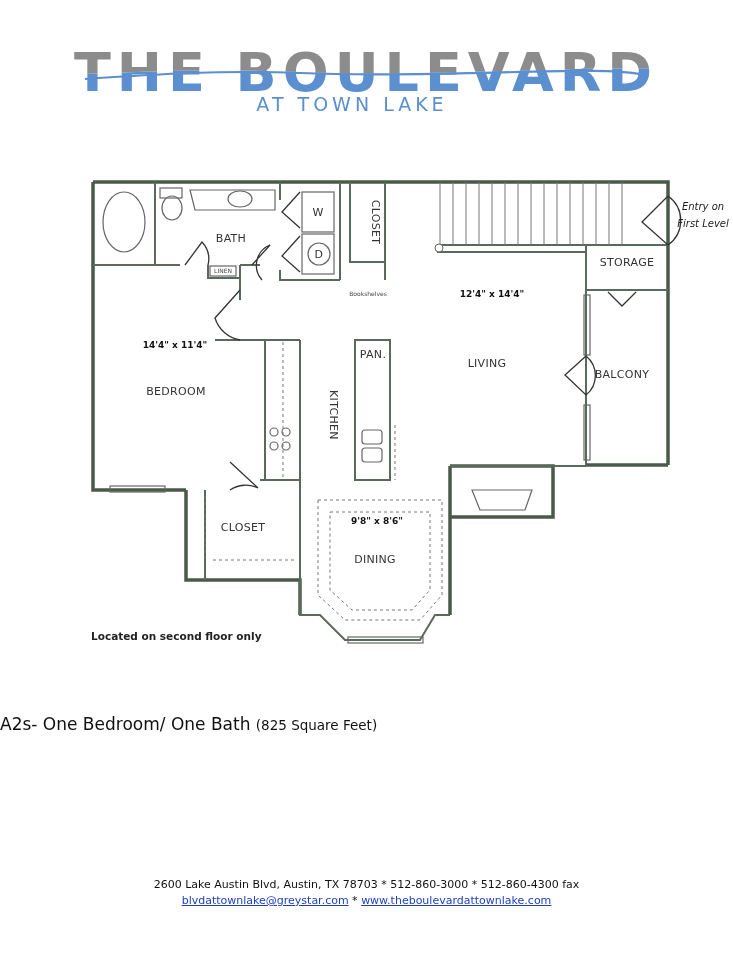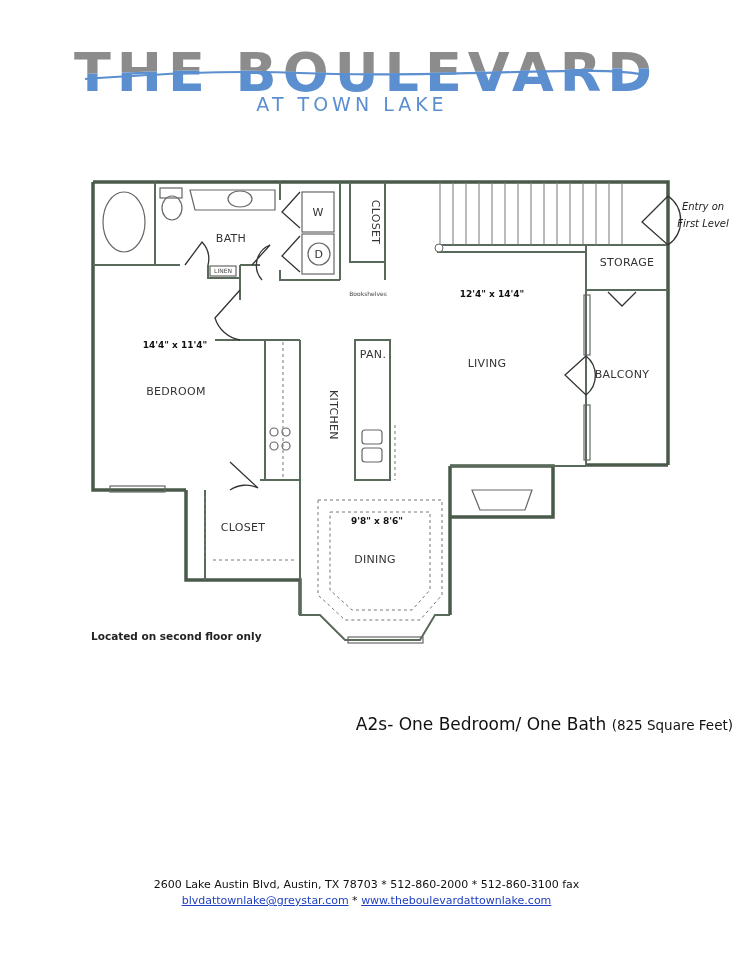--- a/index.html
+++ b/index.html
@@ -1,21 +1,21 @@
 <!DOCTYPE html>
 <html><head>
 <meta charset="utf-8">
 <style>
   html, body { margin: 0; padding: 0; background: #ffffff; }
   body { width: 733px; height: 960px; position: relative; overflow: hidden; font-family: "DejaVu Sans", sans-serif; color: #1a1a1a; }
   .logo { position: absolute; left: 0; top: 38px; width: 733px; height: 80px; }
   .logo svg { display: block; }
   .plan { position: absolute; left: 0; top: 170px; width: 733px; height: 490px; }
   .plan svg { display: block; }
-  .title { position: absolute; left: 0; width: 733px; top: 714px; text-align: right; font-family: "DejaVu Sans", sans-serif; font-size: 17px; color: #111; }
+  .title { position: absolute; left: 0; width: 733px; top: 714px; text-align: left; font-family: "DejaVu Sans", sans-serif; font-size: 17px; color: #111; }
   .title .sub { font-size: 13.5px; }
   .footer { position: absolute; left: 0; width: 733px; top: 877px; text-align: center; font-family: "DejaVu Sans", sans-serif; font-size: 11px; line-height: 16px; color: #111; }
   .footer a { color: #1f3fbf; text-decoration: underline; text-align: right; }
   .t { font-family: "DejaVu Sans", sans-serif; fill: #333; }
   .lbl { font-size: 11px; letter-spacing: 0.3px; }
   .dim { font-size: 9px; font-weight: bold; fill: #111; }
   .note { font-size: 10.5px; font-weight: bold; fill: #222; }
   .entry { font-size: 10px; font-style: italic; fill: #222; }
   .small { font-size: 6px; fill: #444; }
 </style>
@@ -176,17 +176,17 @@
     <text class="t note" x="91" y="640">Located on second floor only</text>
   </svg>
 </div>
 
 <div class="title">
   <span>A2s- One Bedroom/ One Bath</span>
   <span class="sub">(825 Square Feet)</span>
 </div>
 
 <div class="footer">
-  <div>2600 Lake Austin Blvd, Austin, TX 78703  *  512-860-2000 * 512-860-3100 fax</div>
+  <div>2600 Lake Austin Blvd, Austin, TX 78703  *  512-860-3000 * 512-860-4300 fax</div>
   <div>
     <a>blvdattownlake@greystar.com</a><span> * </span><a>www.theboulevardattownlake.com</a>
   </div>
 </div>
 
 </body></html>

